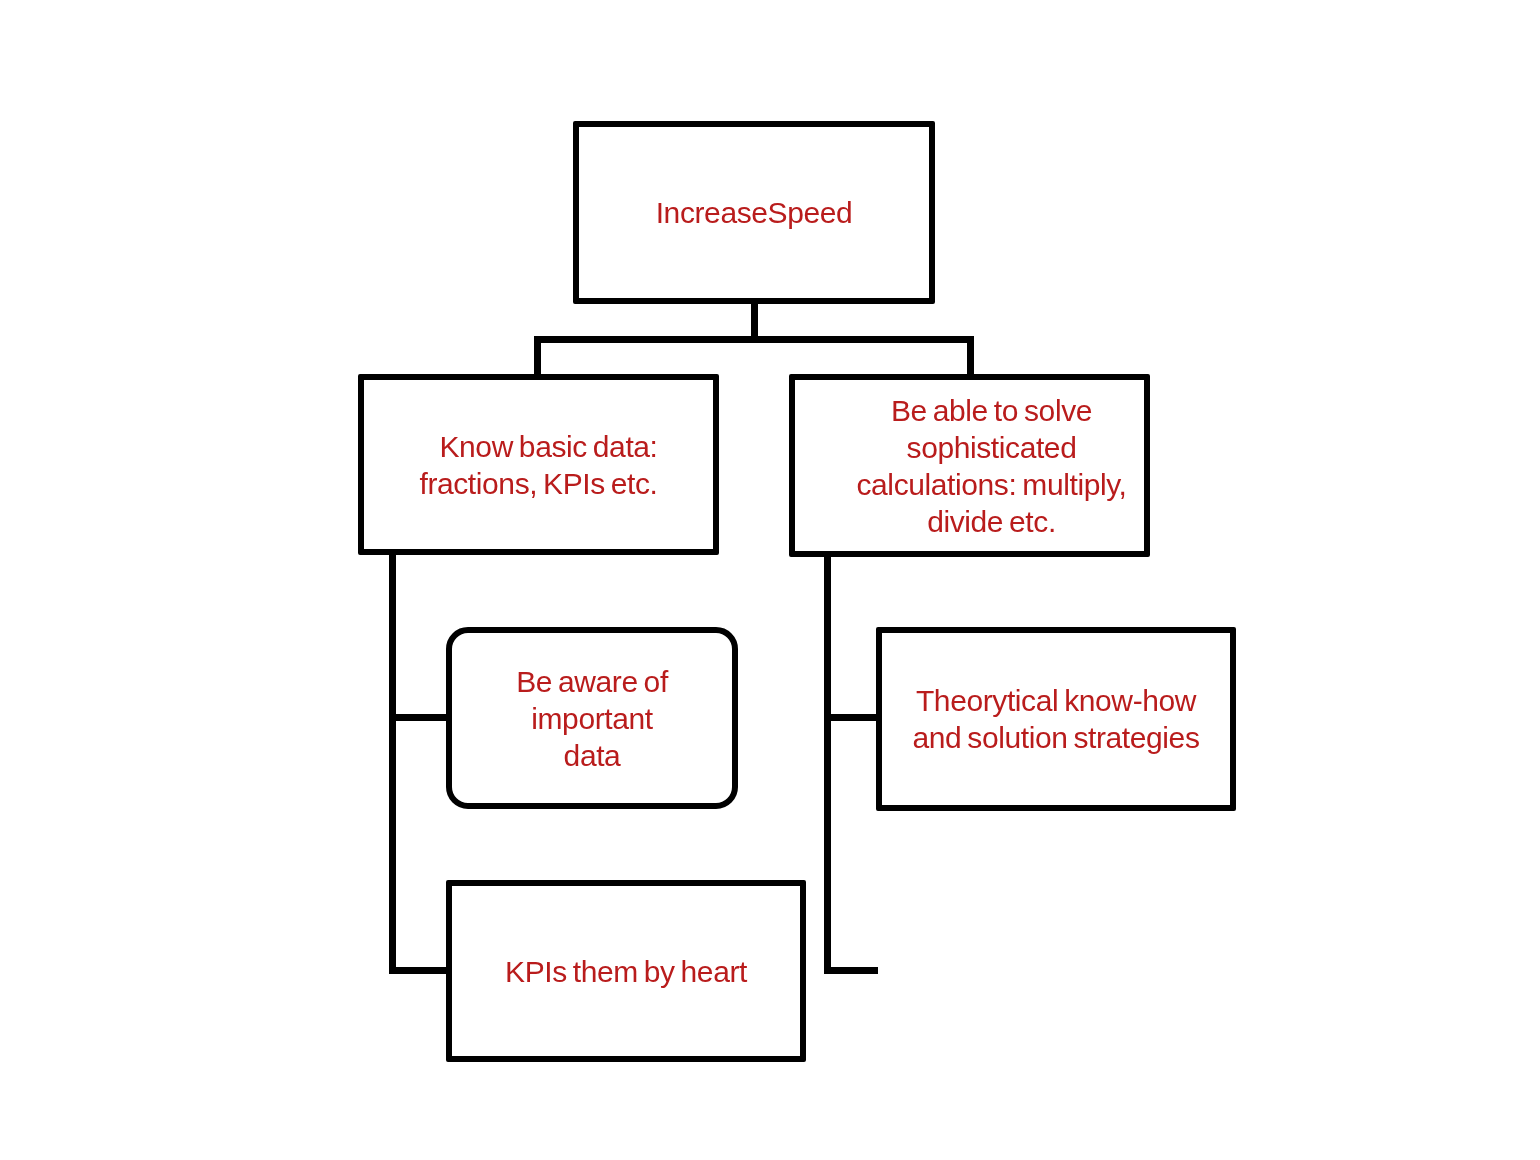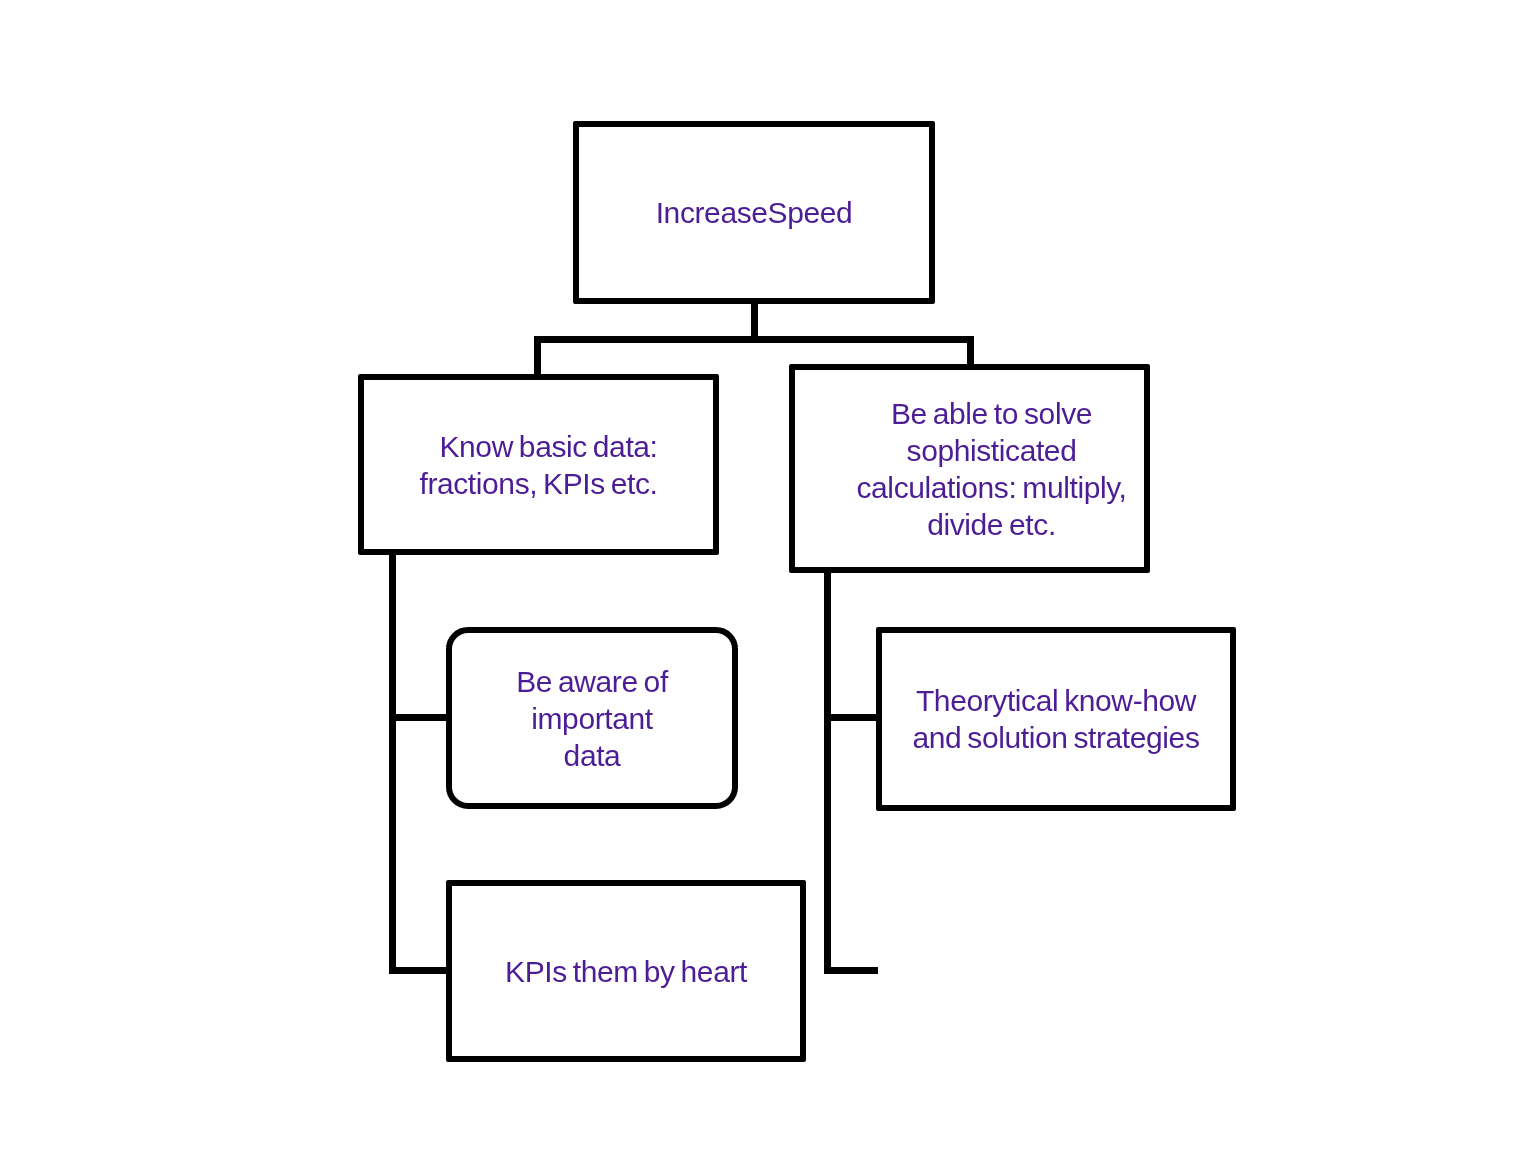--- a/index.html
+++ b/index.html
@@ -23,36 +23,36 @@
     background: #ffffff;
     display: flex;
     align-items: center;
     justify-content: center;
     text-align: center;
     z-index: 2;
   }
   .node .label {
     font-size: 30px;
     line-height: 37px;
-    color: #4c1d95;
+    color: #b91c1c;
     letter-spacing: -0.4px;
     word-spacing: -2px;
     white-space: pre-line;
     padding: 0 6px;
   }
   .conn {
     position: absolute;
     background: #000000;
     z-index: 1;
   }
 
   
   #node-root          { left: 573px; top: 121px; width: 362px; height: 183px; }
   #node-branch-left   { left: 358px; top: 374px; width: 361px; height: 181px; text-align: right; }
-  #node-branch-right  { left: 789px; top: 364px; width: 361px; height: 209px; padding-left: 44px; }
+  #node-branch-right  { left: 789px; top: 374px; width: 361px; height: 183px; padding-left: 44px; }
   #node-left-child-1  { left: 446px; top: 627px; width: 292px; height: 182px; border-radius: 22px; }
   #node-left-child-2  { left: 446px; top: 880px; width: 360px; height: 182px; }
   #node-right-child-1 { left: 876px; top: 627px; width: 360px; height: 184px; }
   #node-right-child-2 { left: 876px; top: 880px; width: 360px; height: 182px; }
 
   
   #conn-root-stub    { left: 751px; top: 302px; width: 7px;   height: 41px; }
   #conn-trunk        { left: 534px; top: 336px; width: 440px; height: 7px;  }
   #conn-drop-left    { left: 534px; top: 336px; width: 7px;   height: 40px; }
   #conn-drop-right   { left: 967px; top: 336px; width: 7px;   height: 40px; }

